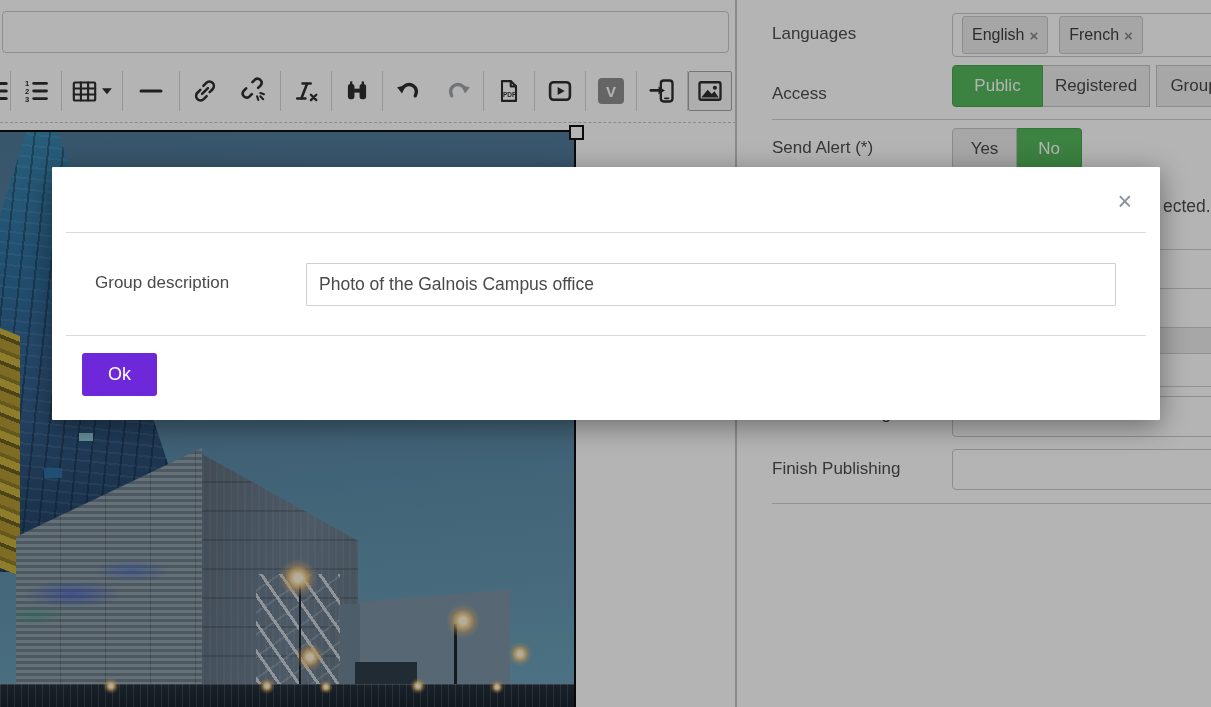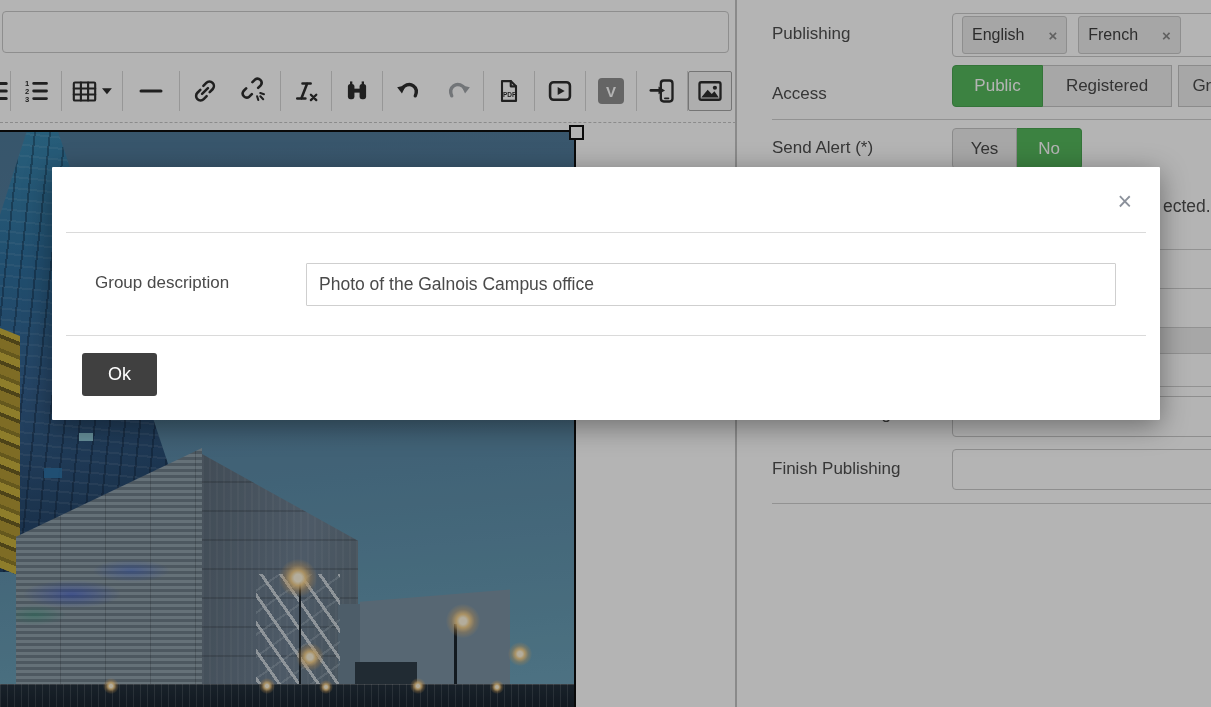--- a/index.html
+++ b/index.html
@@ -78,21 +78,21 @@
            repeating-linear-gradient(90deg,rgba(255,255,255,.12) 0 1px,transparent 1px 7px),
            linear-gradient(#23303c,#18222c);}
   .handle{left:569px;top:125px;width:11px;height:11px;background:#fff;border:2px solid #111;}
 
   
   .sidebar{left:737px;top:0;width:474px;height:707px;background:#fff;color:#4f4f4f;font-size:17px;}
   .side-label{left:35px;color:#4f4f4f;}
   .divider{left:35px;width:439px;height:1px;background:#cfcfcf;}
   .tagbox{left:215px;top:13px;width:292px;height:44px;border:1px solid #c9c9c9;border-radius:4px;
           box-sizing:border-box;display:flex;align-items:center;padding:0 9px;gap:11px;background:#fff;}
-  .tag{display:inline-flex;align-items:center;gap:24px;background:#ebebeb;border:1px solid #c9c9c9;
+  .tag{display:inline-flex;align-items:center;gap:5px;background:#ebebeb;border:1px solid #c9c9c9;
        border-radius:3px;padding:9px 9px;font-size:16px;color:#3f3f3f;}
   .tag-x{color:#8a8a8a;font-weight:bold;font-size:15px;cursor:default;}
   .seg{display:flex;align-items:stretch;height:42px;}
   .seg-btn{display:flex;align-items:center;justify-content:center;background:#ededed;color:#4a4a4a;
            border:1px solid #c6c6c6;box-sizing:border-box;}
   .seg-green{background:#55b85c;color:#fff;border-color:#4aa551;}
   .sb-input{border:1px solid #c9c9c9;border-radius:4px;background:#fff;box-sizing:border-box;height:41px;width:292px;}
   .greyband{left:215px;top:327px;width:292px;height:27px;background:#ededed;border:1px solid #cfcfcf;border-radius:3px;box-sizing:border-box;}
 
   
@@ -101,21 +101,21 @@
          box-shadow:0 6px 28px rgba(0,0,0,.4);border-radius:1px;}
   .m-title{left:38px;top:17px;font-size:27px;font-weight:bold;color:#333;}
   .m-close{right:28px;top:22px;font-size:25px;color:#8b919b;line-height:1;cursor:default;}
   .m-div{left:14px;width:1080px;height:1px;background:#dadada;}
   .m-label{left:43px;top:106px;font-size:17px;color:#4a4a4a;}
   .m-input{left:254px;top:96px;width:810px;height:43px;border:1px solid #cfcfcf;border-radius:1px;
            font-size:17.5px;color:#4a4a4a;padding:18px 12px;box-sizing:border-box;outline:none;
            font-family:"Liberation Sans",sans-serif;}
   .m-btn{top:186px;height:43px;border:none;border-radius:3px;font-size:18px;display:flex;
          align-items:center;justify-content:center;font-family:"Liberation Sans",sans-serif;}
-  .m-ok{left:30px;width:75px;background:#404040;color:#fff;}
+  .m-ok{left:30px;width:75px;background:#6d28d9;color:#fff;}
   .m-cancel{left:121px;width:91px;background:#ececec;color:#383838;}
 </style>
 </head>
 <body>
 
 <div class="screen">
 
   <input class="abs title-input" value="" style="">
 
   <div class="abs toolbar">
@@ -263,36 +263,36 @@
       <div class="abs glow" style="left:410px;top:546px;width:16px;height:16px"></div>
       <div class="abs glow" style="left:490px;top:548px;width:14px;height:14px"></div>
     </div>
     <div class="abs handle" style="left:569px;top:2px;"></div>
   </div>
 
   <div class="abs vdivider"></div>
 
   <div class="abs sidebar">
 
-    <div class="abs side-label" style="top:24px">Publishing</div>
+    <div class="abs side-label" style="top:24px">Languages</div>
     <div class="abs tagbox">
       <span class="tag">
         <span>English</span>
         <span class="tag-x">×</span>
       </span>
       <span class="tag">
         <span>French</span>
         <span class="tag-x">×</span>
       </span>
     </div>
 
     <div class="abs side-label" style="top:84px">Access</div>
     <div class="abs seg" style="left:215px;top:65px">
       <div class="seg-btn seg-green" style="width:91px;border-radius:4px 0 0 4px">Public</div>
-      <div class="seg-btn" style="width:129px;border-left:none">Registered</div>
+      <div class="seg-btn" style="width:107px;border-left:none">Registered</div>
       <div style="width:6px"></div>
       <div class="seg-btn" style="width:76px">Group</div>
     </div>
 
     <div class="abs divider" style="top:119px"></div>
 
     <div class="abs side-label" style="top:138px">Send Alert (*)</div>
     <div class="abs seg" style="left:215px;top:128px;height:41px">
       <div class="seg-btn" style="width:65px;border-radius:4px 0 0 4px">Yes</div>
       <div class="seg-btn seg-green" style="width:65px;border-left:none;border-radius:0 4px 4px 0">No</div>

